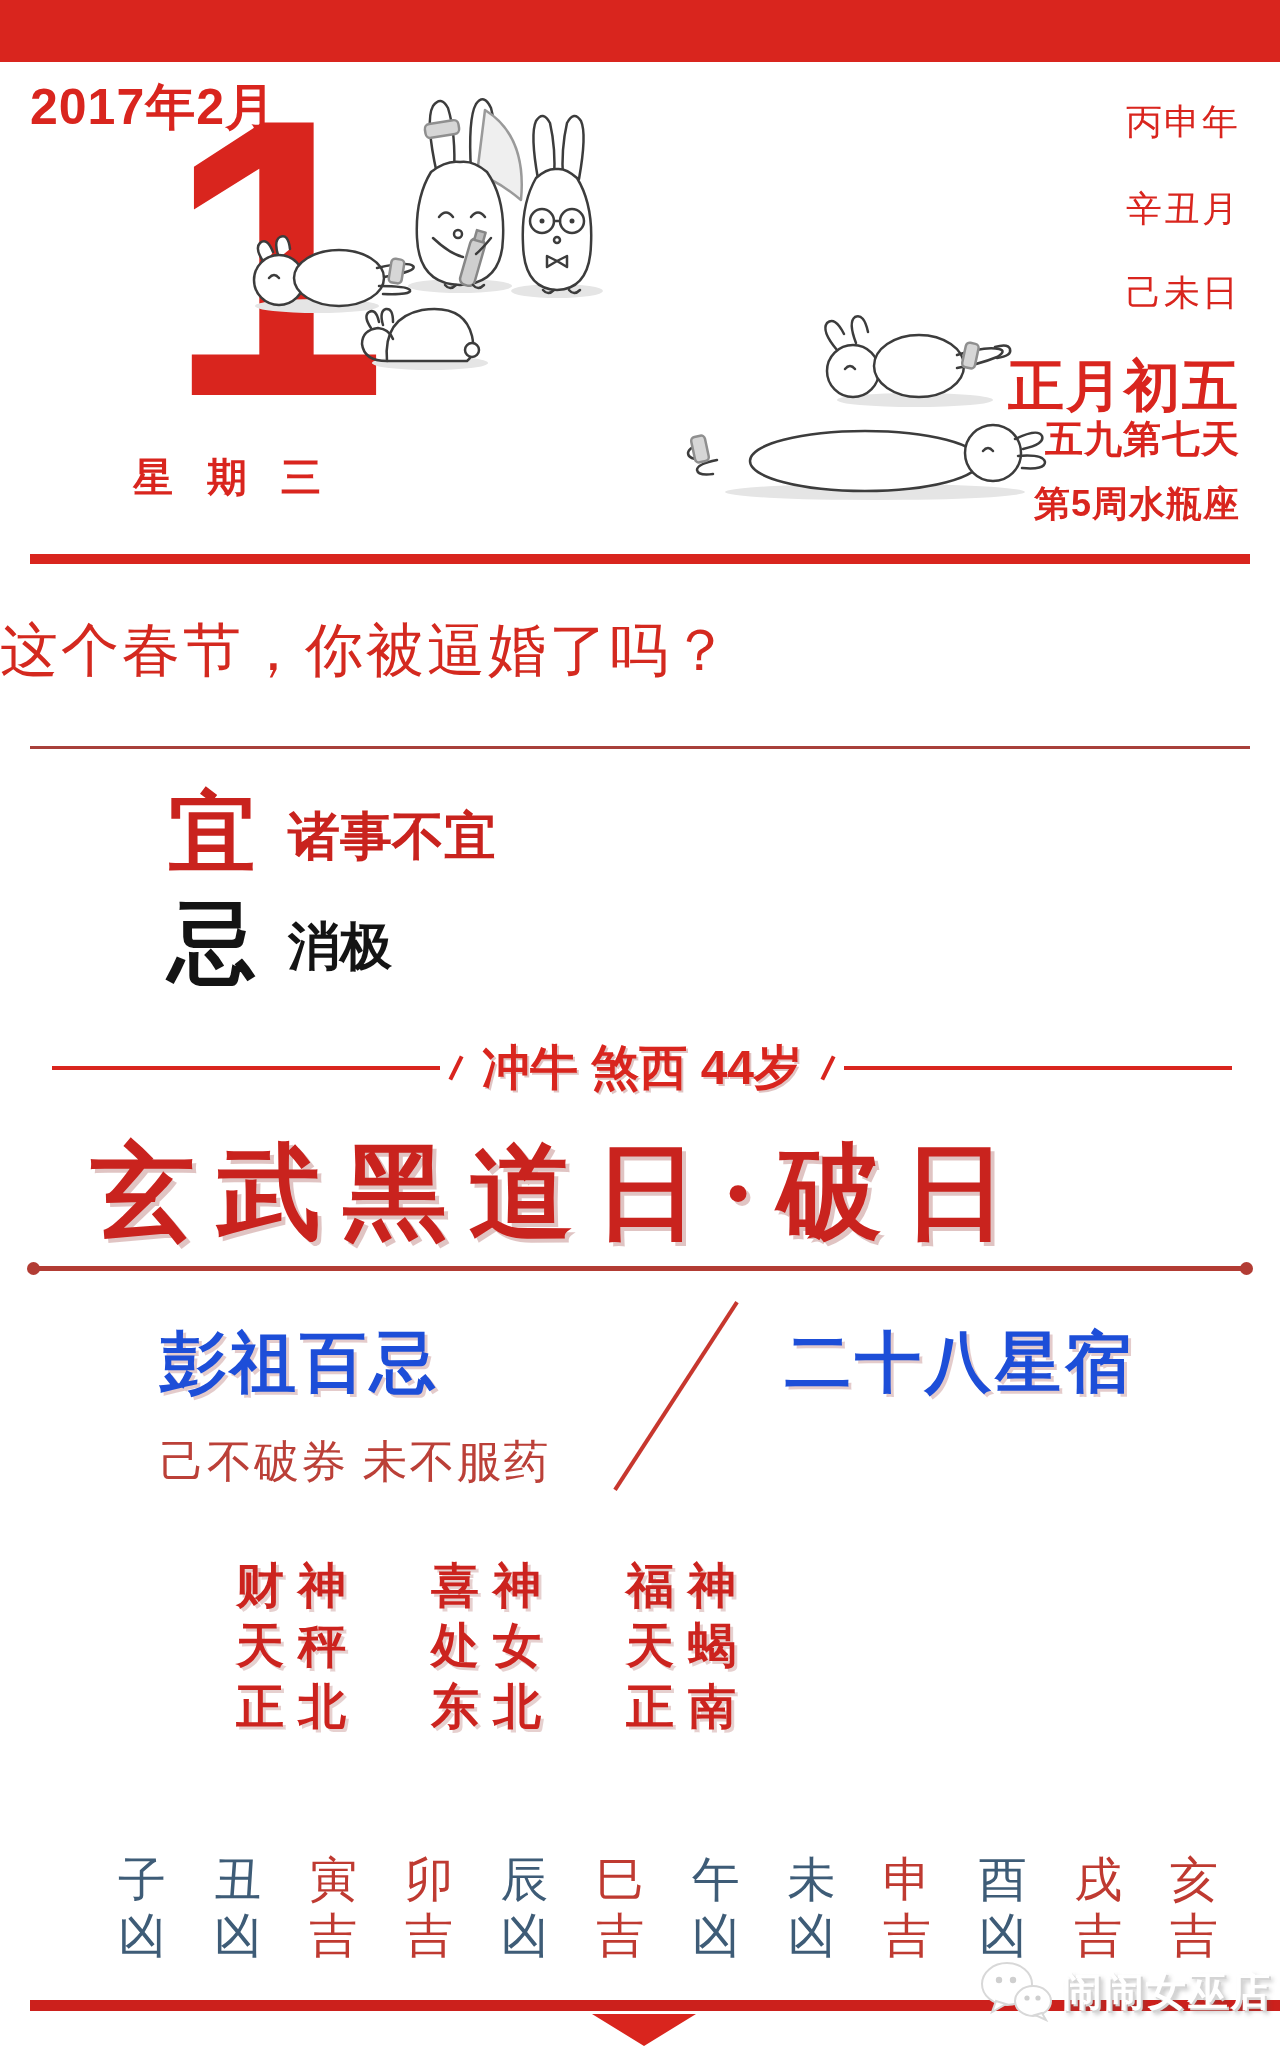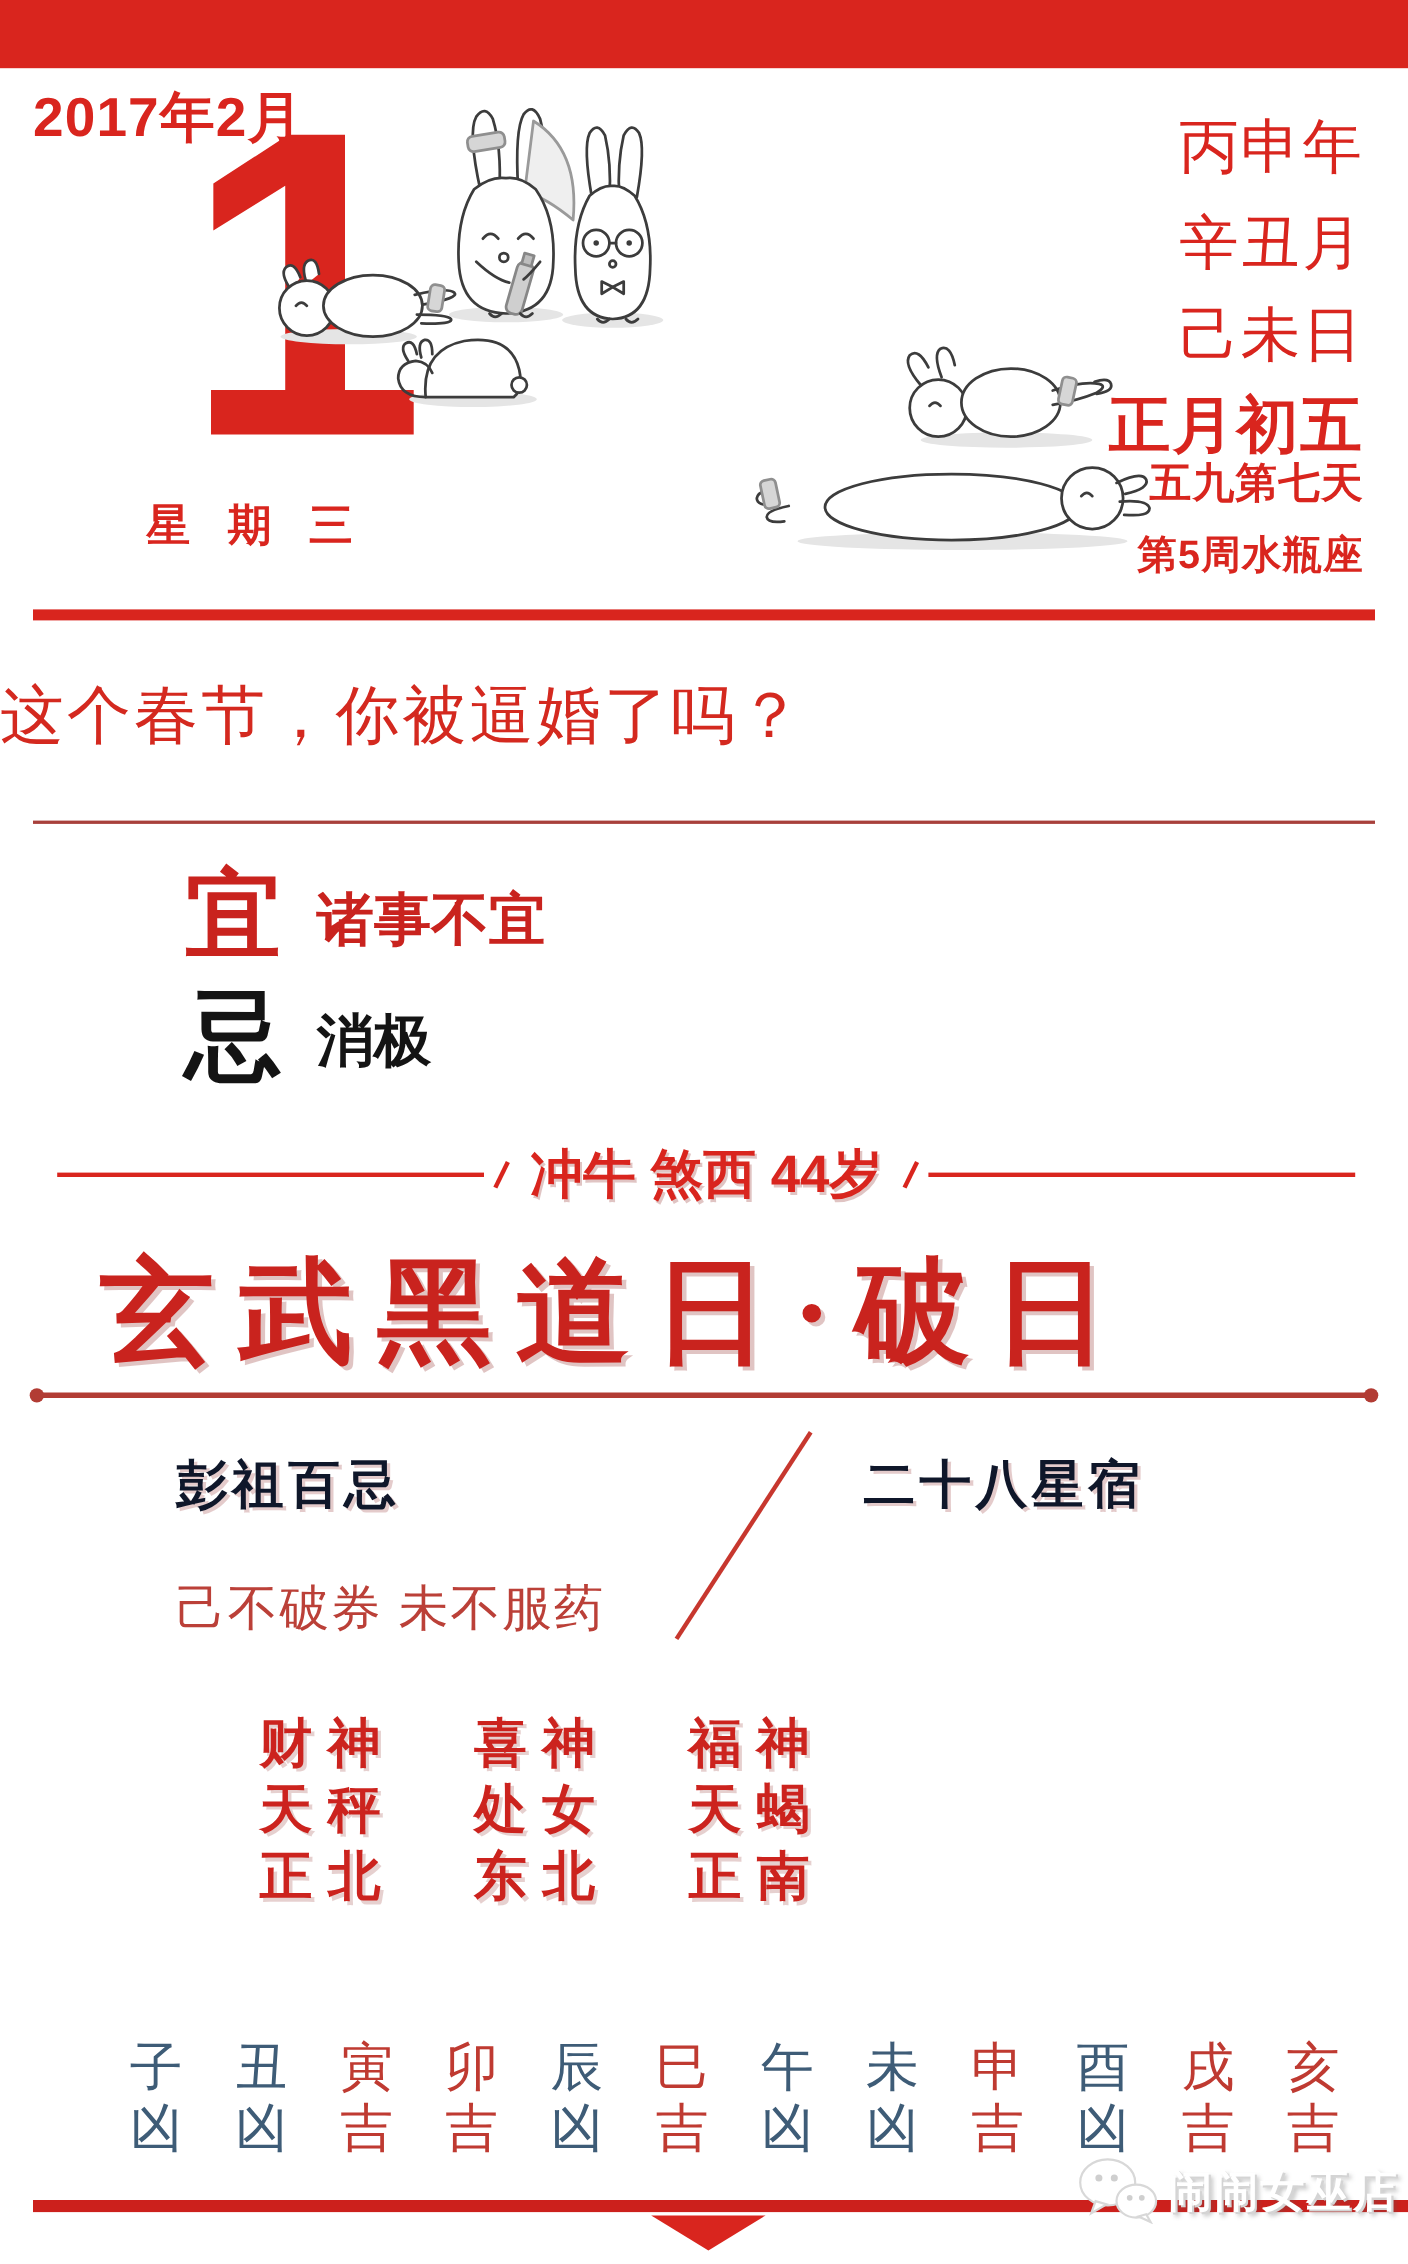--- a/index.html
+++ b/index.html
@@ -16,21 +16,21 @@
 
   
   .topbar{position:absolute;left:0;top:0;width:1280px;height:62px;background:var(--red);}
 
   
   .month{position:absolute;left:30px;top:74px;font-size:50px;font-weight:bold;color:var(--red);letter-spacing:1px;}
   .daynum{position:absolute;left:117px;top:76px;width:320px;text-align:center;font-size:396px;line-height:0.92;font-weight:bold;color:var(--red);}
   .weekday{position:absolute;left:133px;top:450px;font-size:40px;font-weight:bold;color:var(--red);letter-spacing:34px;}
 
   
-  .gz{position:absolute;right:40px;text-align:right;color:var(--red);font-size:54px;font-weight:400;letter-spacing:2px;margin-left:48px;}
+  .gz{position:absolute;right:40px;text-align:right;color:var(--red);font-size:36px;font-weight:400;letter-spacing:2px;margin-left:48px;}
   .gz.y{top:98px;} .gz.m{top:185px;} .gz.d{top:269px;}
   .lunar{position:absolute;right:40px;top:349px;text-align:right;color:var(--red);font-size:56px;font-weight:bold;letter-spacing:2px;}
   .winter{position:absolute;right:40px;top:414px;text-align:right;color:var(--red);font-size:38px;font-weight:bold;letter-spacing:1px;}
   .zodiac{position:absolute;right:40px;top:480px;text-align:left;color:var(--red);font-size:36px;font-weight:bold;letter-spacing:1px;}
 
   
   .illo{position:absolute;left:225px;top:78px;width:840px;height:430px;}
 
   
   .rule{position:absolute;left:30px;right:30px;}
@@ -53,21 +53,21 @@
   .clash{position:absolute;left:52px;right:48px;top:1040px;height:56px;display:flex;align-items:center;color:var(--red);}
   .cline{flex:1;height:4px;background:var(--red);}
   .slashmark{width:4px;height:26px;background:var(--red);transform:rotate(26deg);margin:0 14px;}
   .clash-text{font-size:48px;font-weight:bold;margin:0 10px;text-shadow:2px 2px 0 rgba(130,20,16,0.25);}
 
   
   .daytype{position:absolute;left:0;width:1120px;top:1124px;text-align:center;font-family:"Liberation Serif",serif;
     font-size:104px;font-weight:bold;color:var(--dark-red);letter-spacing:22px;text-shadow:4px 4px 0 rgba(130,20,16,0.25);}
 
   
-  .col-title{position:absolute;font-family:"Liberation Serif",serif;font-size:47px;font-weight:bold;color:#0f172a;letter-spacing:4px;text-shadow:3px 3px 0 rgba(130,20,16,0.22);}
+  .col-title{position:absolute;font-family:"Liberation Serif",serif;font-size:66px;font-weight:bold;color:#1d4ed8;letter-spacing:4px;text-shadow:3px 3px 0 rgba(130,20,16,0.22);}
   .col-sub{position:absolute;font-size:45px;color:#bb4038;letter-spacing:2px;}
   .pengzu-title{left:160px;top:1318px;}
   .pengzu-sub{left:160px;top:1432px;}
   .mansion-title{left:785px;top:1318px;}
   .mansion-sub{left:785px;top:1432px;}
   .diagonal{position:absolute;left:674px;top:1284px;width:4px;height:224px;background:#c7372e;transform:rotate(33deg);}
 
   
   .gods{position:absolute;left:222px;top:1556px;width:528px;display:flex;justify-content:space-between;}
   .god-col{display:flex;flex-direction:column;text-align:center;font-family:"Liberation Serif",serif;font-weight:bold;color:#cc231e;font-size:48px;line-height:1.26;letter-spacing:14px;text-indent:14px;text-shadow:3px 3px 0 rgba(130,20,16,0.2);}

